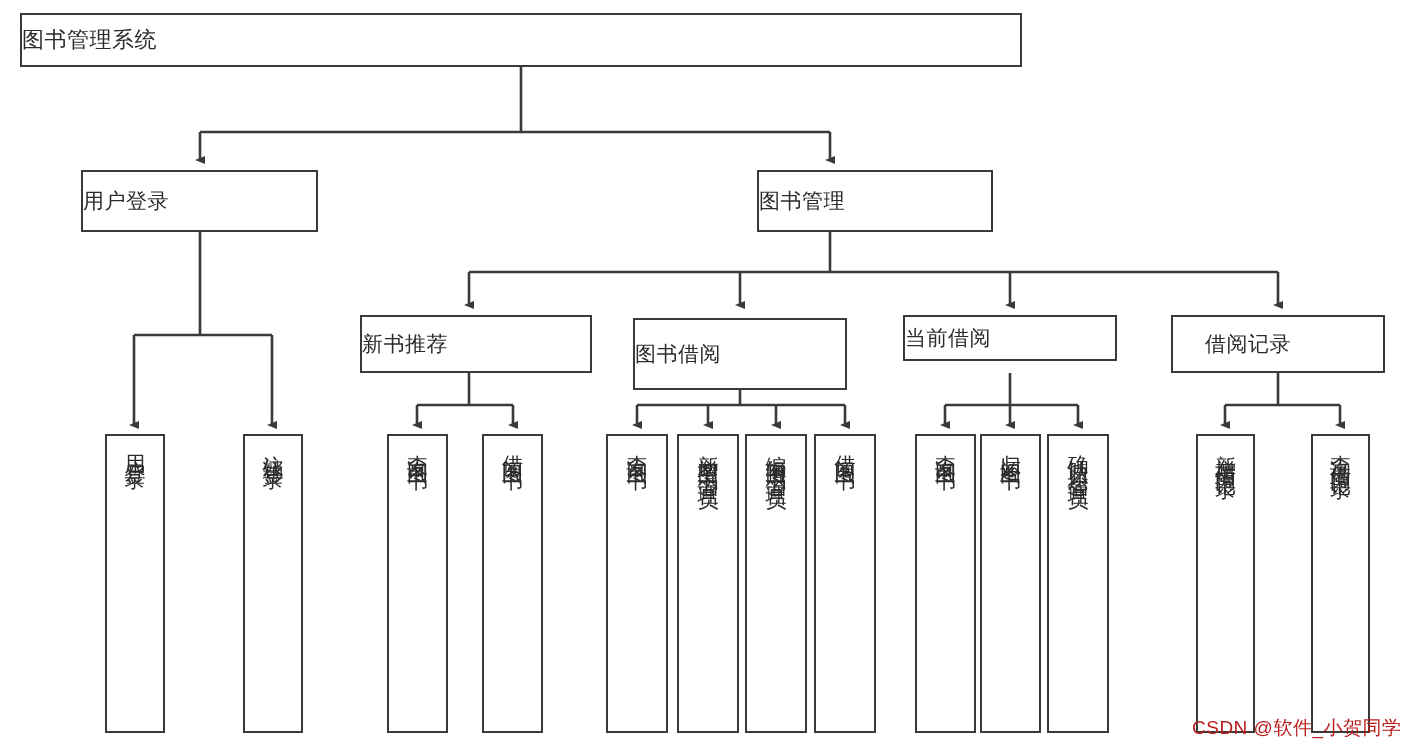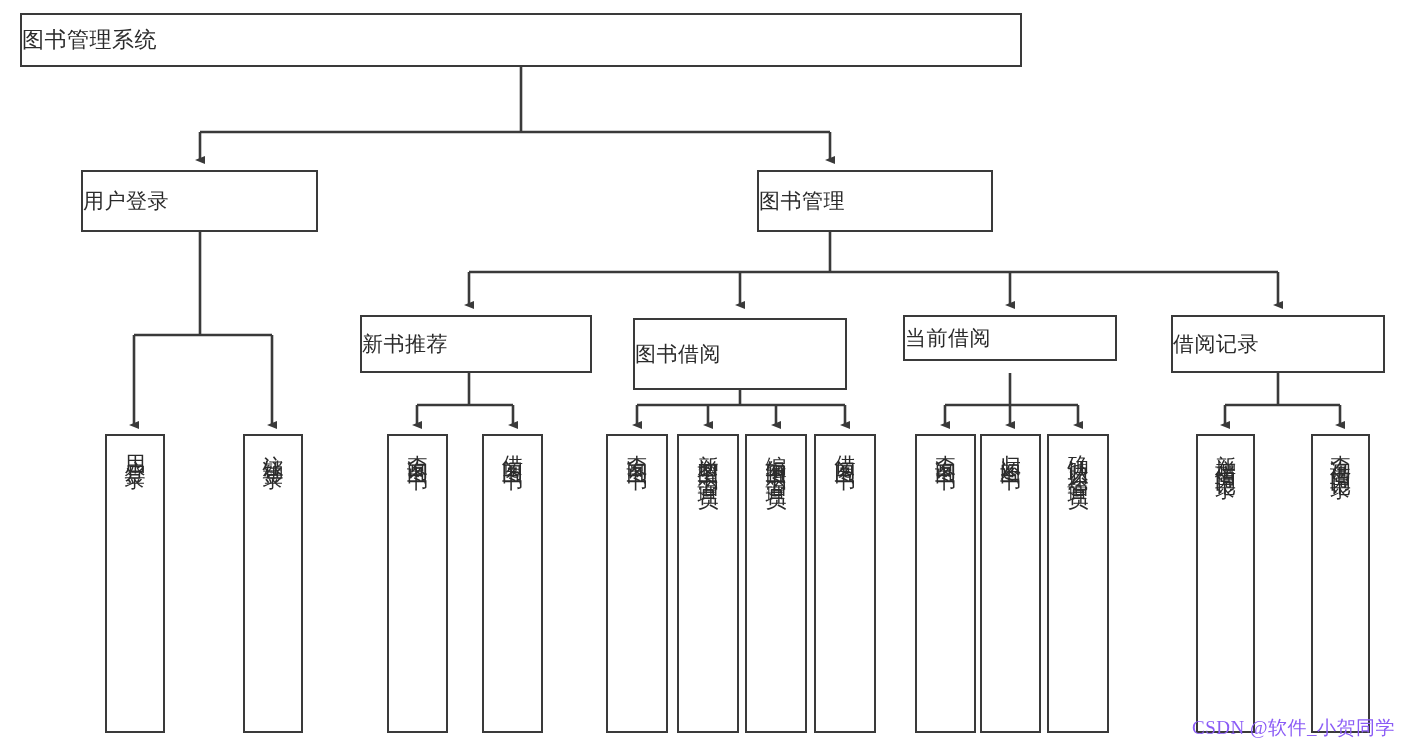--- a/index.html
+++ b/index.html
@@ -55,24 +55,24 @@
     align-items: center;
   }
   .node-v .vtext {
     writing-mode: vertical-rl;
     text-orientation: upright;
     display: block;
   }
   .watermark {
     position: absolute;
     font-size: 19px;
-    color: #8b5cf6;
+    color: #b91c1c;
     white-space: nowrap;
     letter-spacing: 0.5px;
-    font-family: Liberation Serif, serif;
+    font-family: Liberation Sans, sans-serif;
   }
 </style>
 </head>
 <body>
 
 <div id="canvas">
 
   <svg id="edges" viewBox="0 0 1405 747" xmlns="http://www.w3.org/2000/svg">
     <defs>
       <marker id="arrow" markerWidth="10" markerHeight="10" refX="5" refY="5" orient="auto" markerUnits="userSpaceOnUse">
@@ -136,21 +136,21 @@
 
   <div class="node node-h" style="left:360px; top:315px; width:232px; height:58px;">
     <span>新书推荐</span>
   </div>
   <div class="node node-h" style="left:633px; top:318px; width:214px; height:72px;">
     <span>图书借阅</span>
   </div>
   <div class="node node-h" style="left:903px; top:315px; width:214px; height:46px;">
     <span>当前借阅</span>
   </div>
-  <div class="node node-h" style="left:1171px; top:315px; width:214px; height:58px;">
+  <div class="node node-h" style="left:1171px; top:315px; width:214px; height:58px;padding-left:32px;">
     <span>借阅记录</span>
   </div>
 
   <div class="node node-v" style="left:105px; top:434px; width:60px; height:299px;">
     <span class="vtext">用户登录</span>
   </div>
   <div class="node node-v" style="left:243px; top:434px; width:60px; height:299px;">
     <span class="vtext">注销登录</span>
   </div>
 

